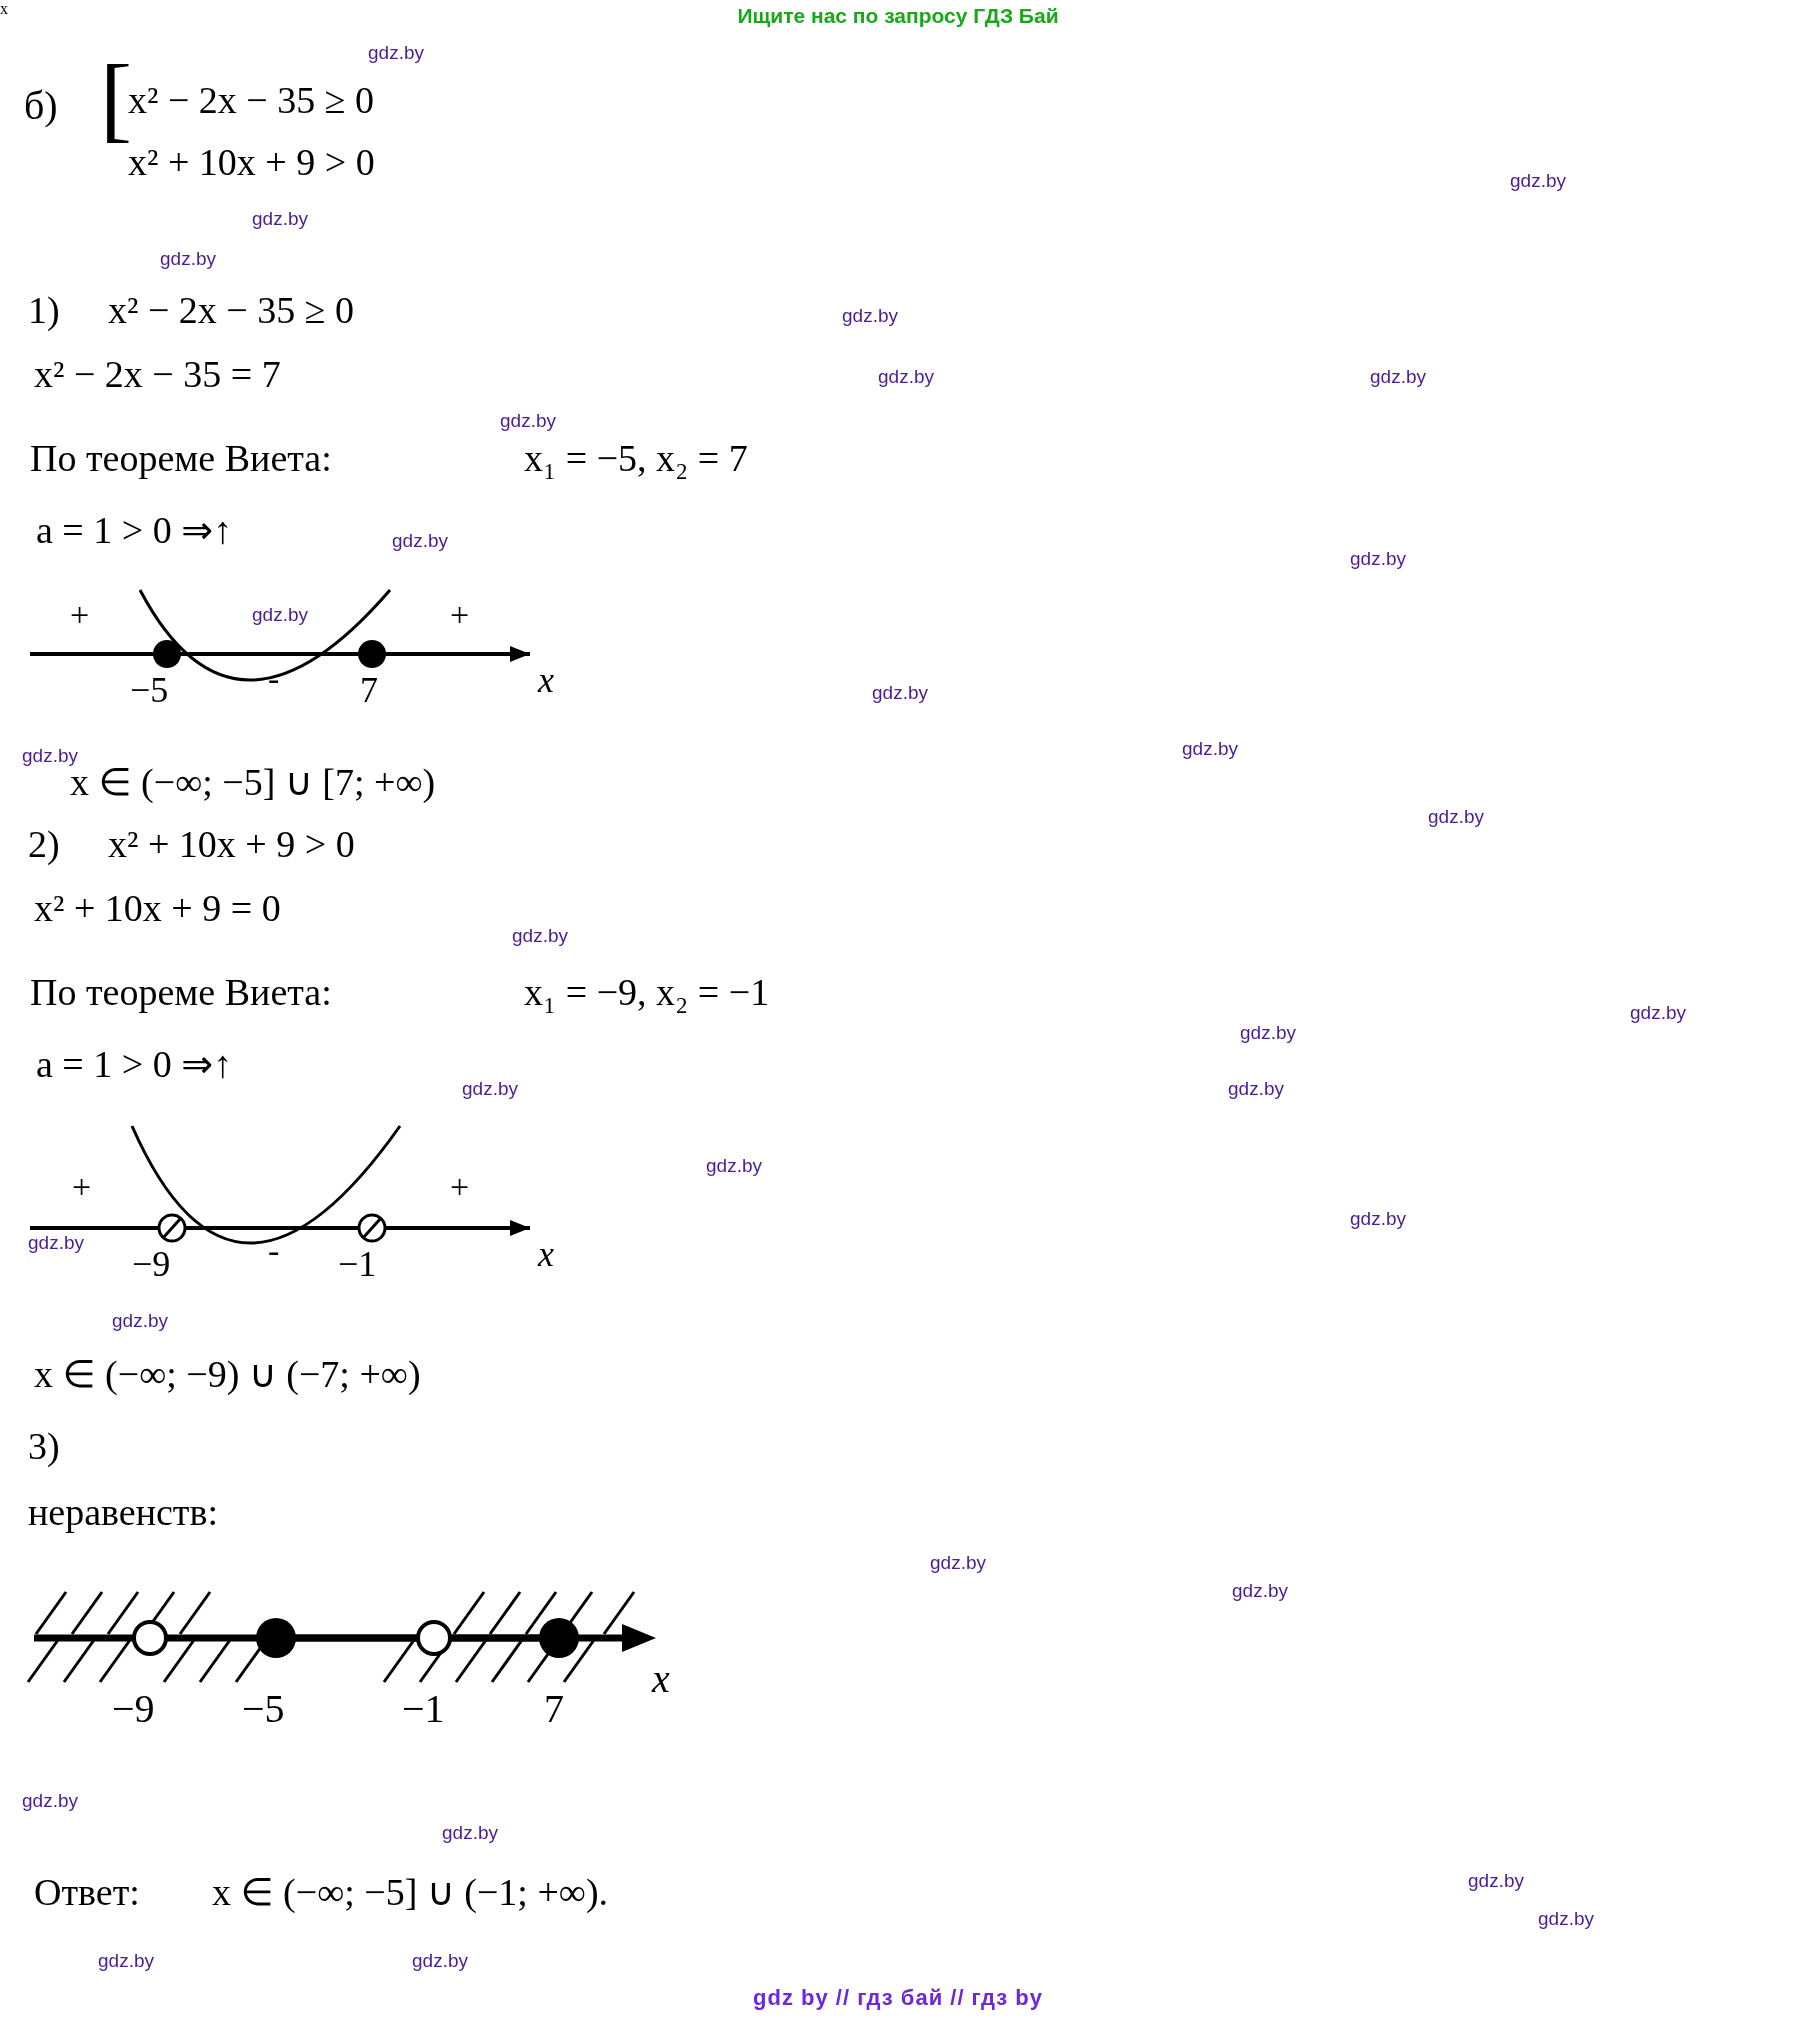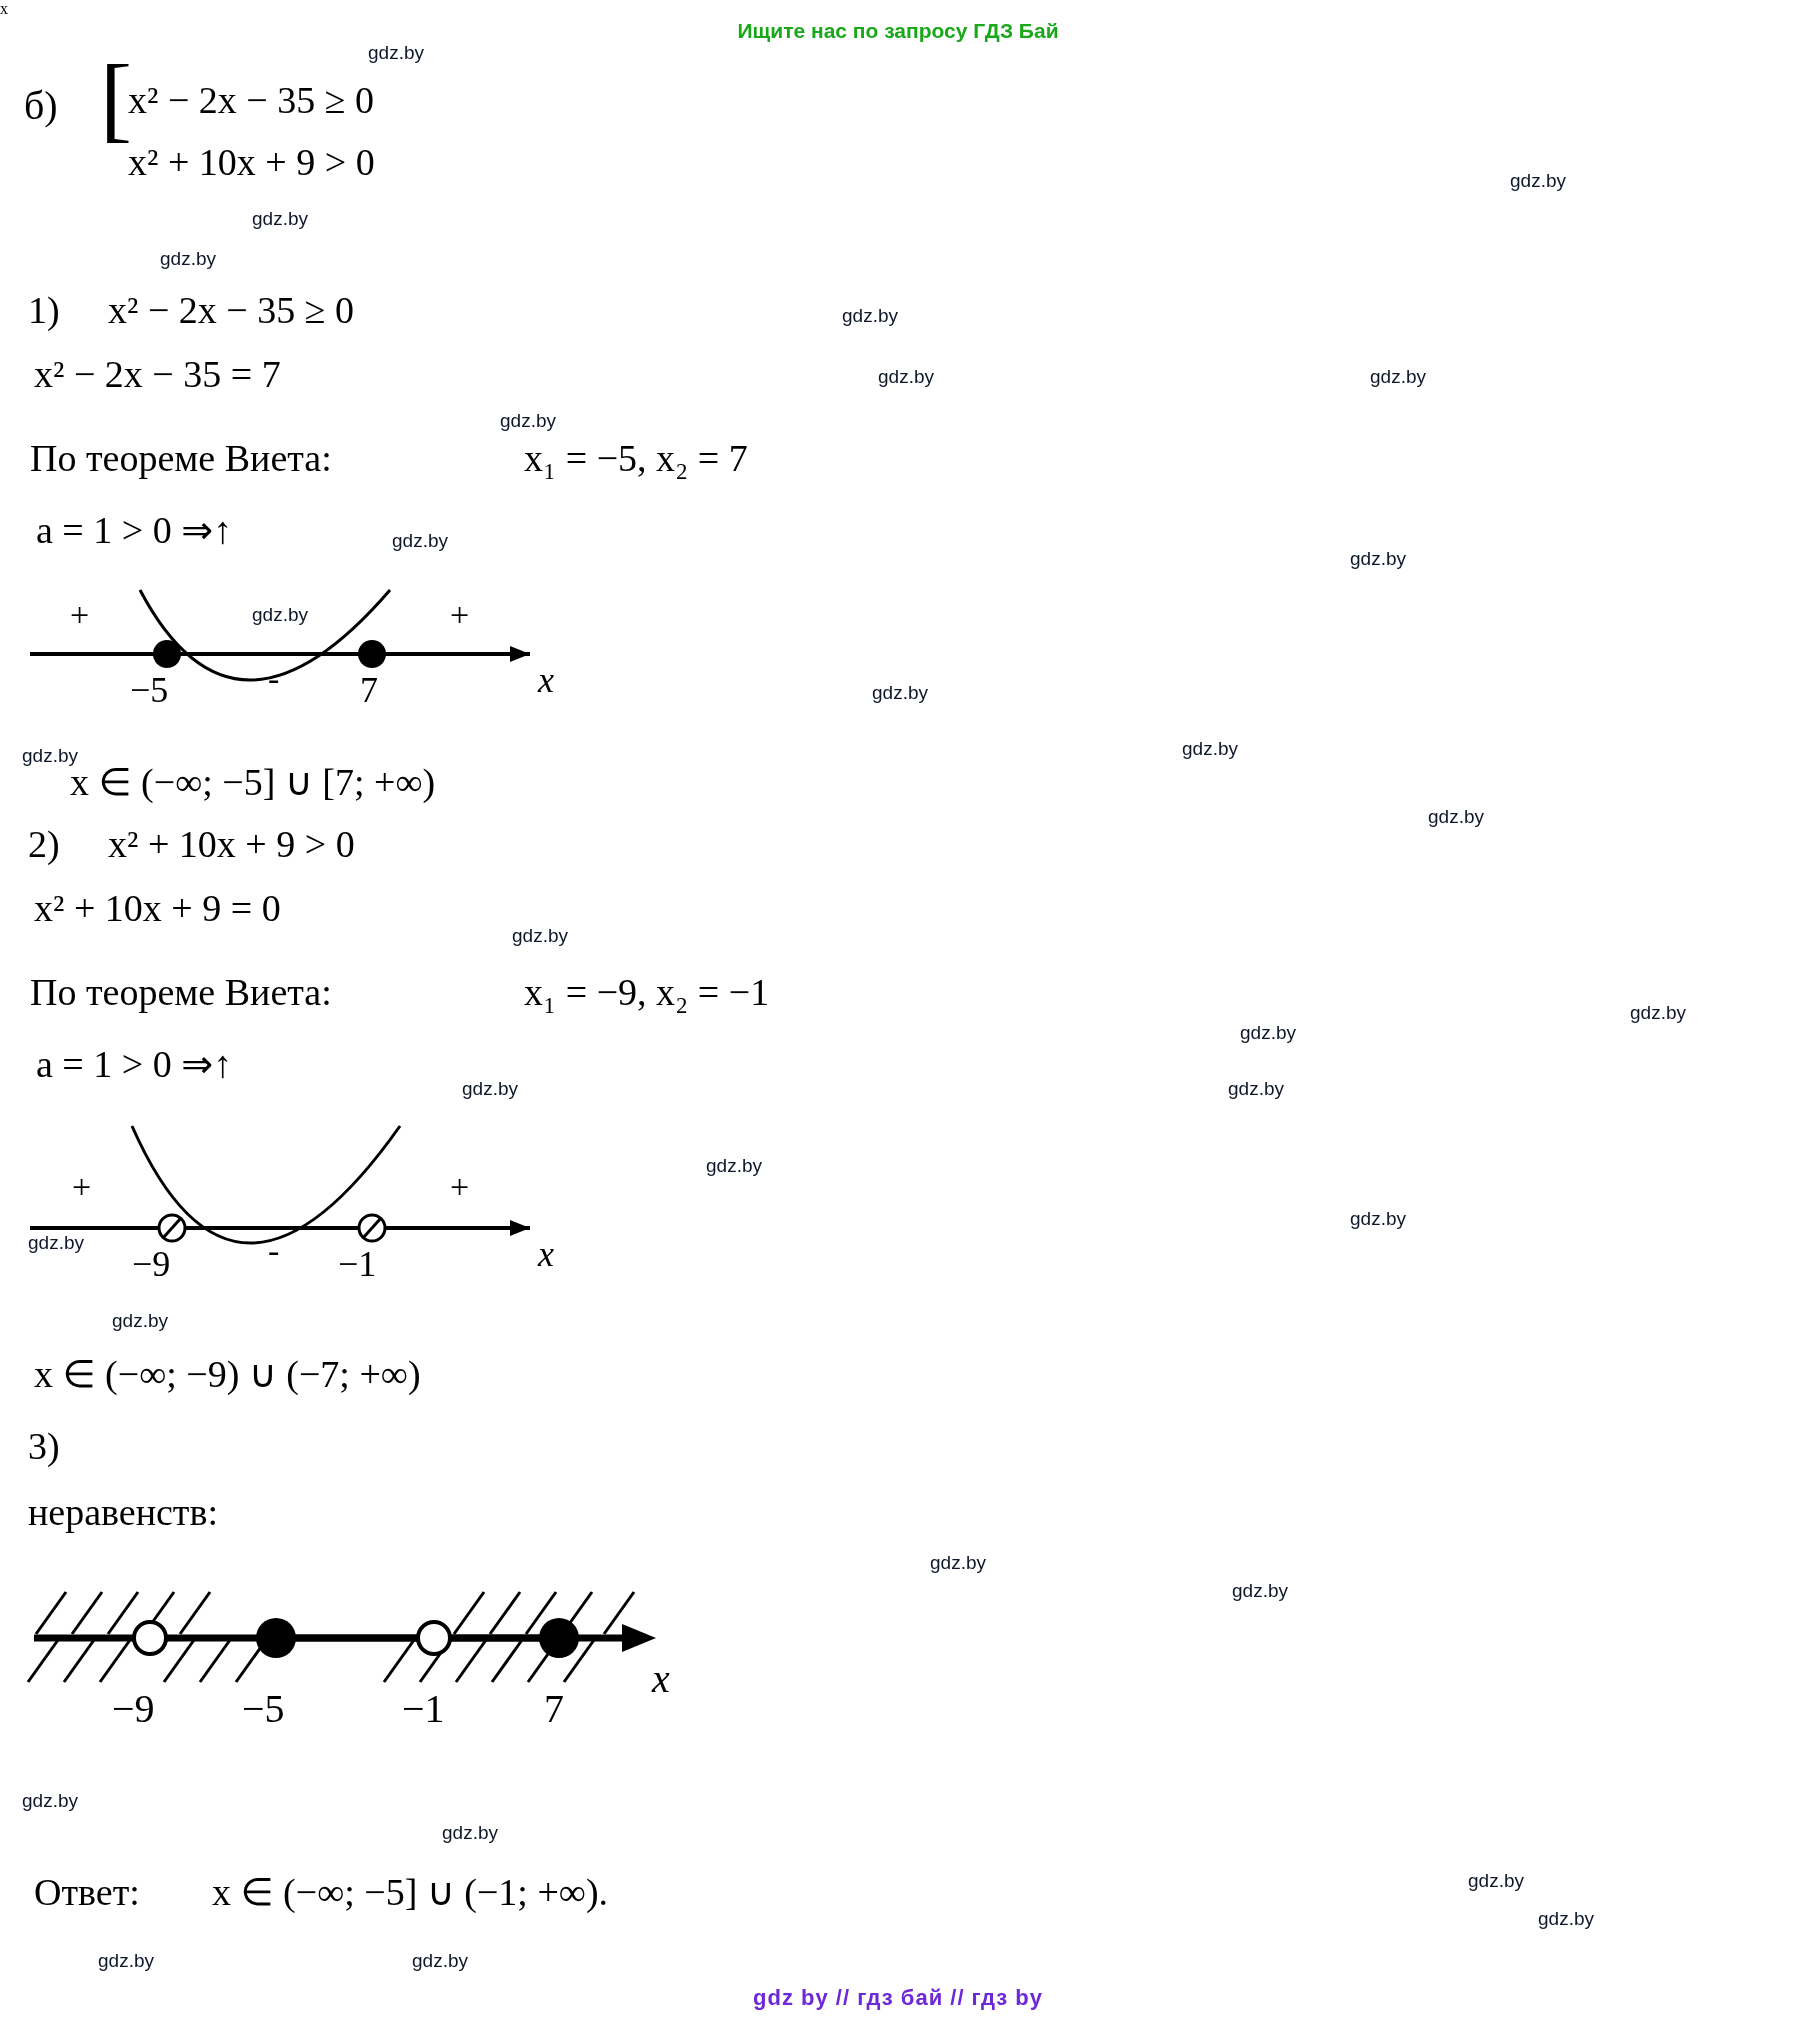--- a/index.html
+++ b/index.html
@@ -24,37 +24,36 @@
   .hdr {
     position: absolute;
     top: 4px;
     left: 0;
     width: 1796px;
     text-align: center;
     color: #19a819;
     font-family: "Liberation Sans", sans-serif;
     font-size: 21px;
     font-weight: bold;
-    margin-top: 15px;
   }
   .ftr {
     position: absolute;
     top: 1985px;
     left: 0;
     width: 1796px;
     text-align: center;
     color: #6d28d9;
     font-family: "Liberation Sans", sans-serif;
     font-size: 22px;
     font-weight: bold;
     letter-spacing: 1px;
   }
   .wm {
     position: absolute;
-    color: #0f172a;
+    color: #4c1d95;
     font-family: "Liberation Sans", sans-serif;
     font-size: 19px;
     white-space: nowrap;
   }
   .math {
     position: absolute;
     font-family: "Liberation Serif", serif;
     font-size: 38px;
     white-space: nowrap;
   }

